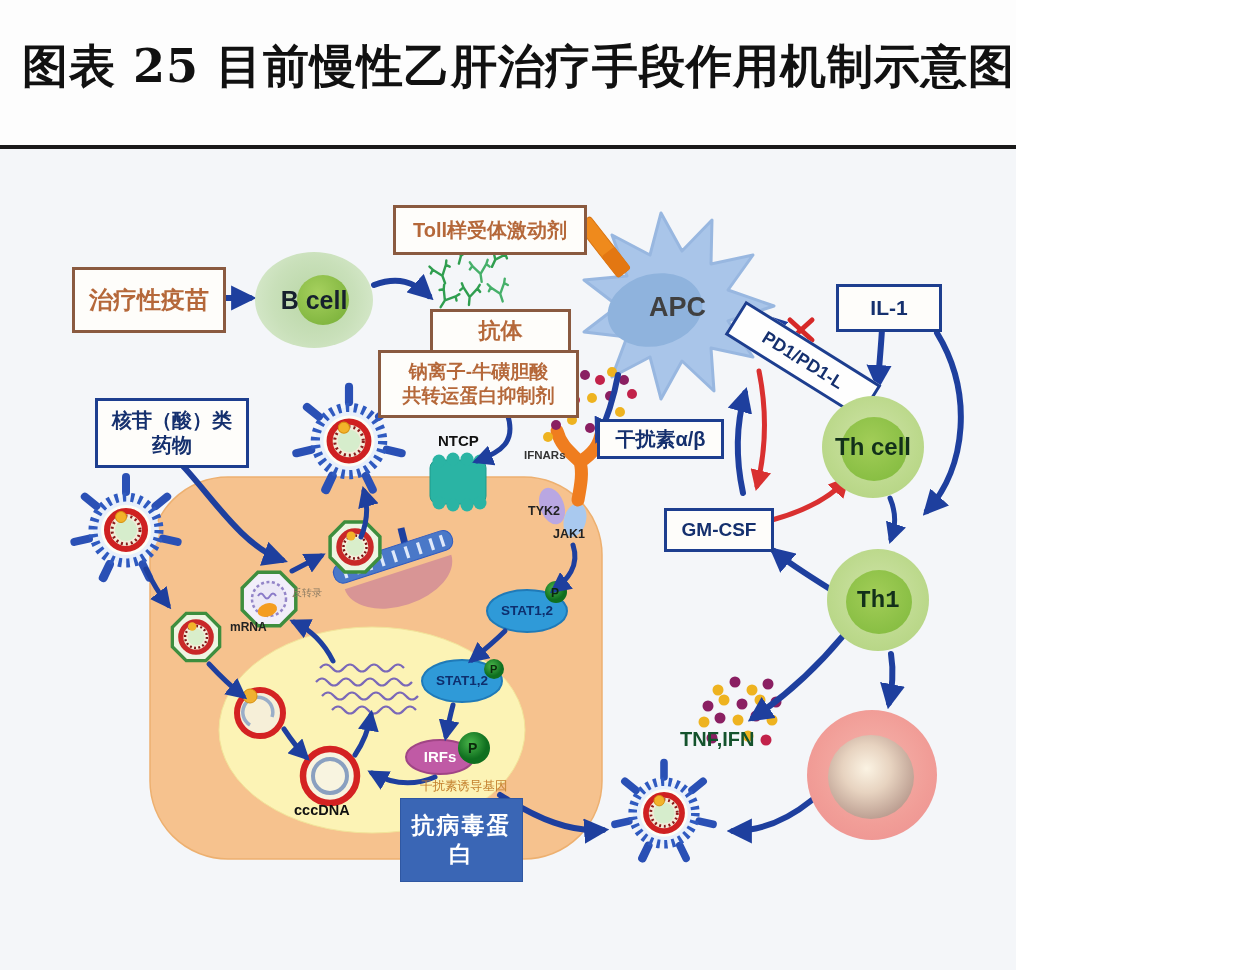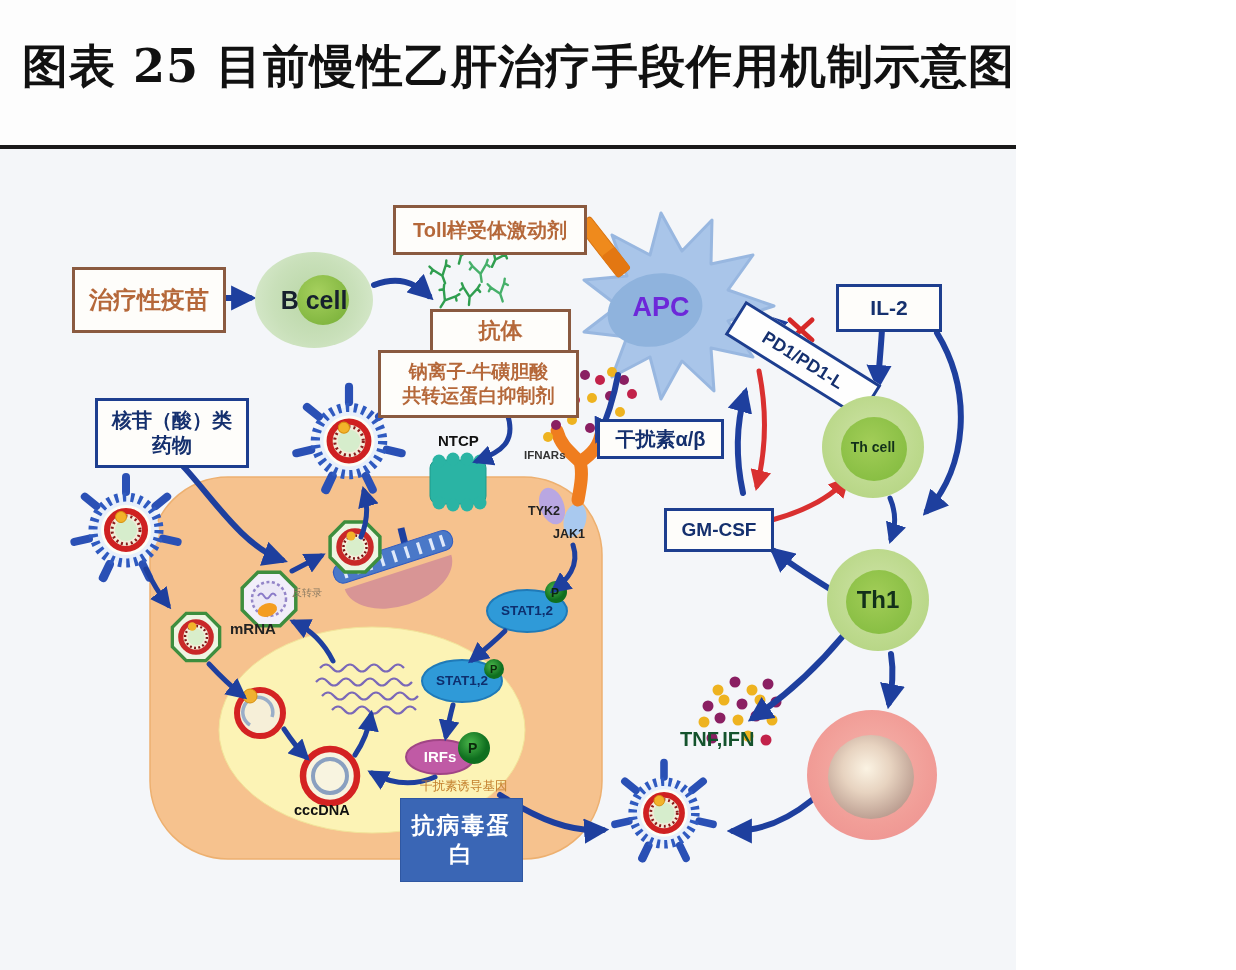--- a/index.html
+++ b/index.html
@@ -276,60 +276,60 @@
       <span>药物</span>
       </div>
     <div class="box tanbox" style="left:378px;top:201px;width:195px;height:62px;font-size:19px;">
       <span>钠离子-牛磺胆酸</span>
       <span>共转运蛋白抑制剂</span>
       </div>
     <div class="box bluebox" style="left:597px;top:270px;width:121px;height:34px;font-size:20px;">
         <span>干扰素α/β</span>
       </div>
     <div class="box bluebox" style="left:836px;top:135px;width:100px;height:42px;font-size:21px;">
-        <span>IL-2</span>
+        <span>IL-1</span>
       </div>
     <div class="box bluebox" style="left:664px;top:359px;width:104px;height:38px;font-size:19px;">
         <span>GM-CSF</span>
       </div>
     <div class="box bluebox" style="left:723px;top:191px;width:154px;height:34px;font-size:18px;transform:rotate(32deg);background:#fefefe;">
         <span>PD1/PD1-L</span>
       </div>
     <div class="box fillbox" style="left:372px;top:649px;width:121px;height:82px;font-size:23px;letter-spacing:2px;margin-left:28px;">
         <span>抗病毒蛋白</span>
       </div>
 
     <div class="cell" style="left:255px;top:103px;width:118px;height:96px;background:radial-gradient(circle at 50% 50%,#b9d6a6 0%,#c9e0ba 55%,#dcecd2 100%);">
       <div class="core" style="left:42px;top:23px;width:52px;height:50px;background:radial-gradient(circle at 40% 35%,#a6d05e,#74ad35);"></div>
       <div class="clabel" style="font-size:25px;color:#16202e;">B cell</div>
     </div>
-    <div class="lbl" style="left:616px;top:143px;width:90px;text-align:center;font-size:27px;color:#6d28d9;">APC</div>
+    <div class="lbl" style="left:616px;top:143px;width:90px;text-align:right;font-size:27px;color:#404040;">APC</div>
     <div class="cell" style="left:822px;top:247px;width:102px;height:102px;background:radial-gradient(circle at 50% 45%,#cfe3a8 0%,#bcd98c 60%,#b0d17d 100%);">
       <div class="core" style="left:19px;top:21px;width:66px;height:64px;background:radial-gradient(circle at 45% 40%,#a2cd58,#7fb93c);"></div>
-      <div class="clabel" style="font-size:14px;color:#12301a;">Th cell</div>
+      <div class="clabel" style="font-size:24px;color:#12301a;">Th cell</div>
     </div>
-    <div class="cell" style="left:827px;top:400px;width:102px;height:102px;background:radial-gradient(circle at 50% 45%,#cfe3a8 0%,#bcd98c 60%,#b0d17d 100%);">
+    <div class="cell" style="left:827px;top:400px;width:102px;height:102px;background:radial-gradient(circle at 50% 45%,#cfe3a8 0%,#bcd98c 60%,#b0d17d 100%);font-family:Liberation Mono, monospace;">
       <div class="core" style="left:19px;top:21px;width:66px;height:64px;background:radial-gradient(circle at 45% 40%,#a2cd58,#7fb93c);"></div>
       <div class="clabel" style="font-size:24px;color:#12301a;">Th1</div>
     </div>
     <div class="cell" style="left:807px;top:561px;width:130px;height:130px;background:radial-gradient(circle at 50% 45%,#f6b5ad 0%,#f19d97 60%,#ec8f8f 100%);">
       <div class="core" style="left:21px;top:25px;width:86px;height:84px;background:radial-gradient(circle at 45% 40%,#fbf3e3 0%,#e7d3c0 35%,#b5968a 80%,#a17f72 100%);"></div>
     </div>
 
     <div class="lbl" style="left:438px;top:283px;font-size:15px;color:#111;">NTCP</div>
     <div class="lbl" style="left:524px;top:300px;font-size:11.5px;color:#333;">IFNARs</div>
     <div class="lbl" style="left:504px;top:355px;font-size:12.5px;color:#222;margin-left:24px;">TYK2</div>
     <div class="lbl" style="left:553px;top:378px;font-size:12.5px;color:#222;">JAK1</div>
     <div class="lbl" style="left:487px;top:454px;width:80px;text-align:center;font-size:13.5px;color:#0e2f6e;">STAT1,2</div>
     <div class="lbl" style="left:422px;top:524px;width:80px;text-align:center;font-size:13.5px;color:#0e2f6e;">STAT1,2</div>
     <div class="lbl" style="left:408px;top:599px;width:64px;text-align:center;font-size:15px;color:#ffffff;">IRFs</div>
     <div class="lbl" style="left:551px;top:437px;font-size:12px;color:#0b290b;">P</div>
     <div class="lbl" style="left:490px;top:514px;font-size:11px;color:#0b290b;">P</div>
     <div class="lbl" style="left:468px;top:591px;font-size:14px;color:#0b290b;">P</div>
-    <div class="lbl" style="left:230px;top:471px;font-size:15px;color:#222;">mRNA</div>
+    <div class="lbl" style="left:230px;top:471px;font-size:12px;color:#222;">mRNA</div>
     <div class="lbl" style="left:292px;top:437px;font-size:10px;color:#8a7a62;font-weight:normal;">反转录</div>
     <div class="lbl" style="left:294px;top:653px;font-size:14.5px;color:#111;">cccDNA</div>
     <div class="lbl" style="left:420px;top:629px;font-size:12.5px;color:#c4802e;font-weight:normal;">干扰素诱导基因</div>
     <div class="lbl" style="left:680px;top:579px;font-size:20px;color:#14532d;">TNF,IFN</div>
 
     <div class="wm">头条 @管是</div>
   </div>
 </div>
 
 </body></html>

